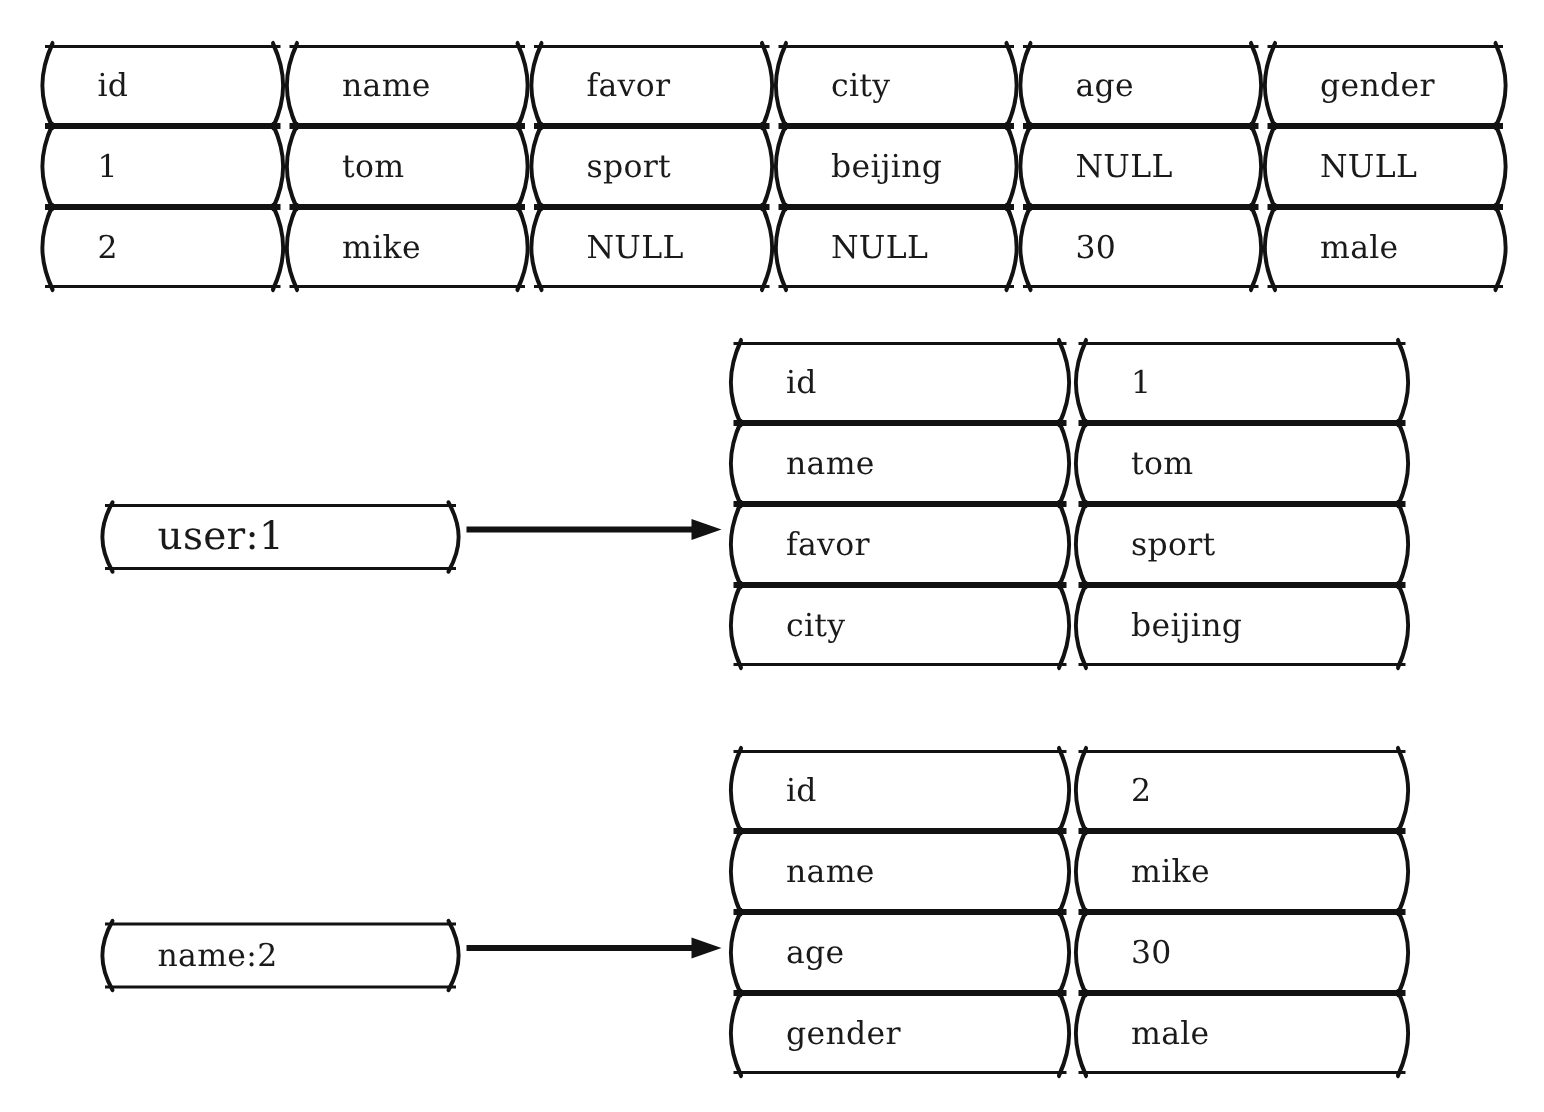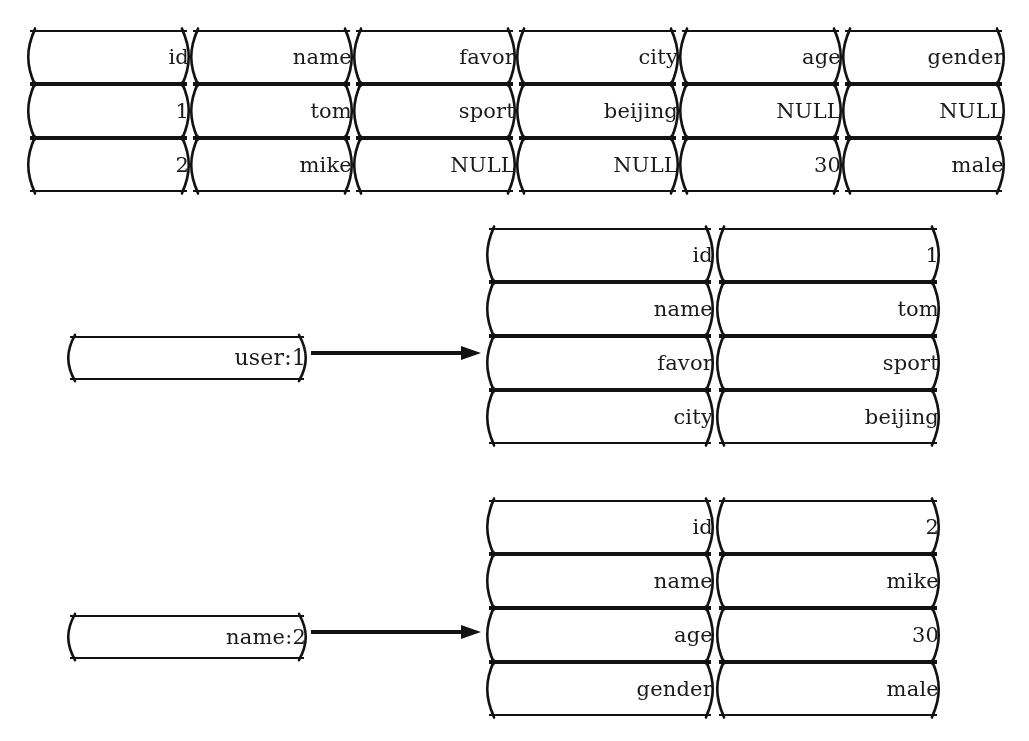--- a/index.html
+++ b/index.html
@@ -7,24 +7,25 @@
     width:1029px;height:741px;position:relative;overflow:hidden;
     font-family:"DejaVu Serif", serif;
     color:#111;
   }
   .canvas{position:absolute;inset:0;}
 
   
   .cell{
     position:absolute;
     box-sizing:border-box;
-    display:flex;align-items:center;justify-content:flex-end;
+    display:flex;align-items:center;justify-content:flex-start;
     background:#fff;
     color:#1a1a1a;
     white-space:nowrap;
+    padding-left:37px;
   }
   .cell .txt{
     position:relative;
     z-index:3;
     line-height:1;
     letter-spacing:.2px;
   }
 
   
   .cell .rule-t,.cell .rule-b{
@@ -342,21 +343,21 @@
         <div class="edge l">
           <svg viewBox="0 0 12 40" preserveAspectRatio="none">
             <path d="M 11 0 C 2 14, 2 26, 11 40" fill="none" stroke="#121212" stroke-width="2.6" stroke-linecap="round"></path>
           </svg>
         </div>
         <div class="edge r">
           <svg viewBox="0 0 12 40" preserveAspectRatio="none">
             <path d="M 1 0 C 10 14, 10 26, 1 40" fill="none" stroke="#121212" stroke-width="2.6" stroke-linecap="round"></path>
           </svg>
         </div>
-        <span class="txt" style="font-size: 22px;">user:1</span>
+        <span class="txt" style="font-size: 26px;">user:1</span>
       </div>
     </div>
   <div class="arrow" id="arrow-1" style="left:311px;top:344px;width:172px;">
     <svg width="172" height="18" viewBox="0 0 172 18">
       <line x1="0" y1="9" x2="152" y2="9" stroke="#121212" stroke-width="4"></line>
       <polygon points="150,2 170,9 150,16" fill="#121212"></polygon>
     </svg>
   </div>
   <div id="hash-1" class="hash" style="left: 487px; top: 228px;">
       <div class="cell" style="left: 0px; top: 0px; width: 226px; height: 54px;">

